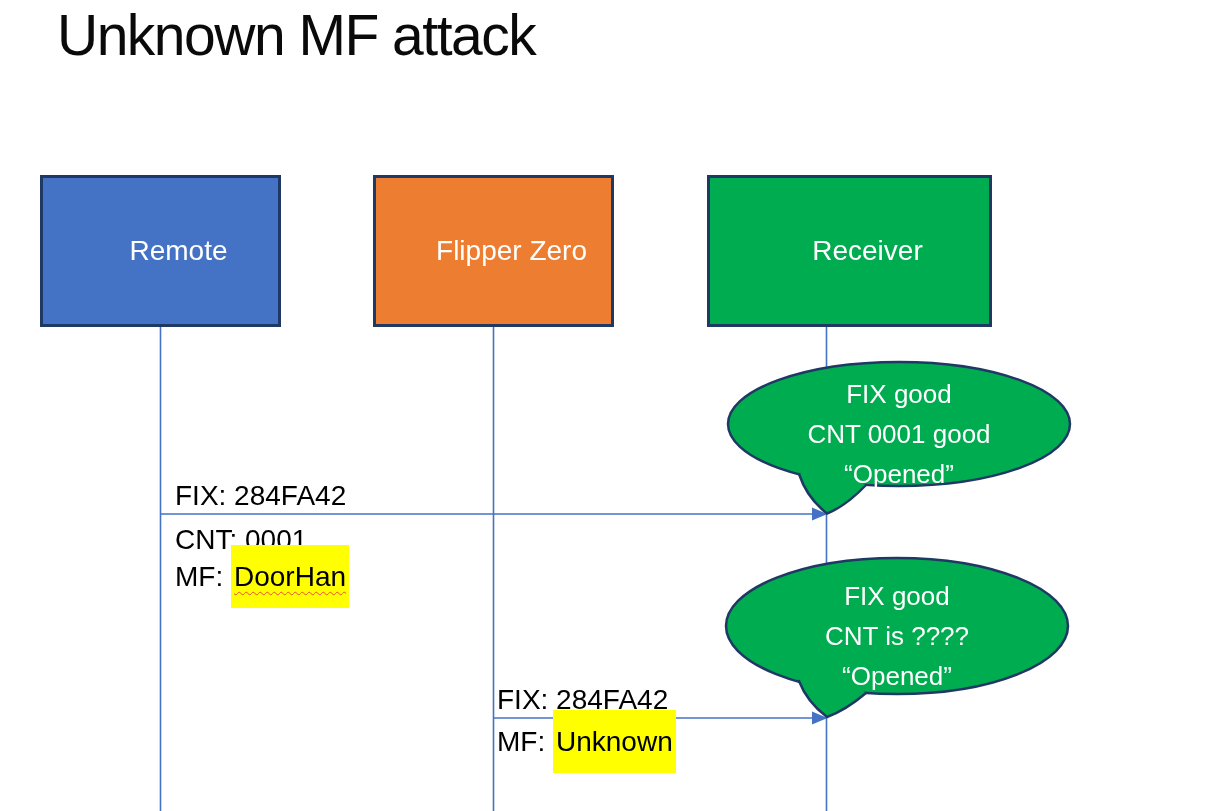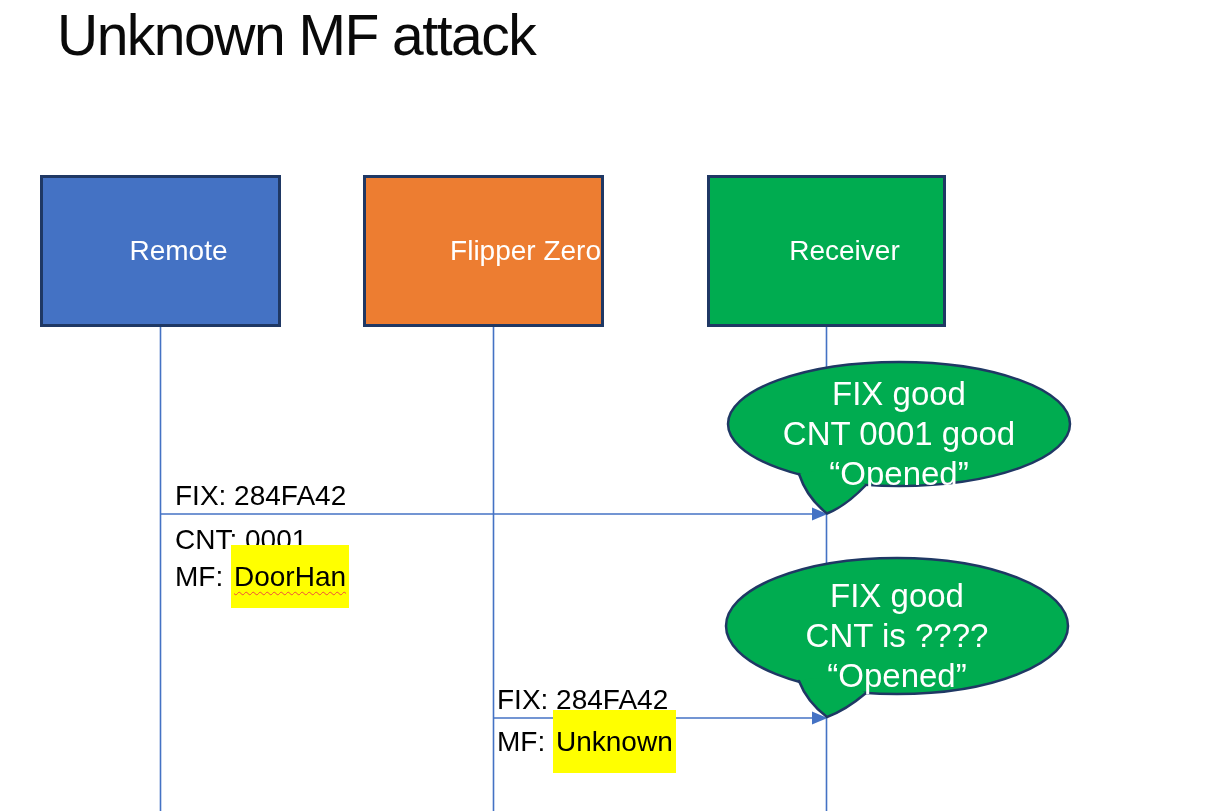--- a/index.html
+++ b/index.html
@@ -17,22 +17,22 @@
     color:#0a0a0a;white-space:nowrap;
   }
   
   .actor{
     position:absolute;top:175px;height:152px;
     border:3px solid #1F3864;box-sizing:border-box;
     display:flex;align-items:center;justify-content:center;
     color:#ffffff;font-size:28px;padding-left:36px;
   }
   #actor-remote{left:40px;width:241px;background:#4472C4;}
-  #actor-flipper{left:363px;width:241px;background:#ED7D31;justify-content:flex-end;}
-  #actor-receiver{left:707px;width:239px;background:#00AC50;}
+  #actor-flipper{left:373px;width:241px;background:#ED7D31;}
+  #actor-receiver{left:707px;width:285px;background:#00AC50;}
   
   #diagram-svg{position:absolute;left:0;top:0;}
   .lifeline,.arrow-line{stroke:#4472C4;stroke-width:1.6;fill:none;}
   .arrowhead{fill:#4472C4;stroke:none;}
   .bubble{fill:#00AC50;stroke:#1F3864;stroke-width:2.5;}
   .bubble-tail-fill{fill:#00AC50;stroke:none;}
   .bubble-tail-stroke{fill:none;stroke:#1F3864;stroke-width:2.5;stroke-linecap:round;}
   
   .msg{
     position:absolute;font-size:28px;color:#000000;
@@ -46,21 +46,21 @@
   .sq{
     text-decoration-line:underline;
     text-decoration-style:wavy;
     text-decoration-color:#EE4B3A;
     text-decoration-thickness:1px;
     text-underline-offset:5px;
   }
   
   .callout-text{
     position:absolute;transform:translateX(-50%);
-    text-align:center;color:#ffffff;font-size:33px;
+    text-align:center;color:#ffffff;font-size:26px;
     line-height:40px;white-space:nowrap;
   }
   #callout1-text{left:899px;top:374px;}
   #callout2-text{left:897px;top:576px;}
 </style>
 </head>
 <body>
 
 <div id="slide">
 

